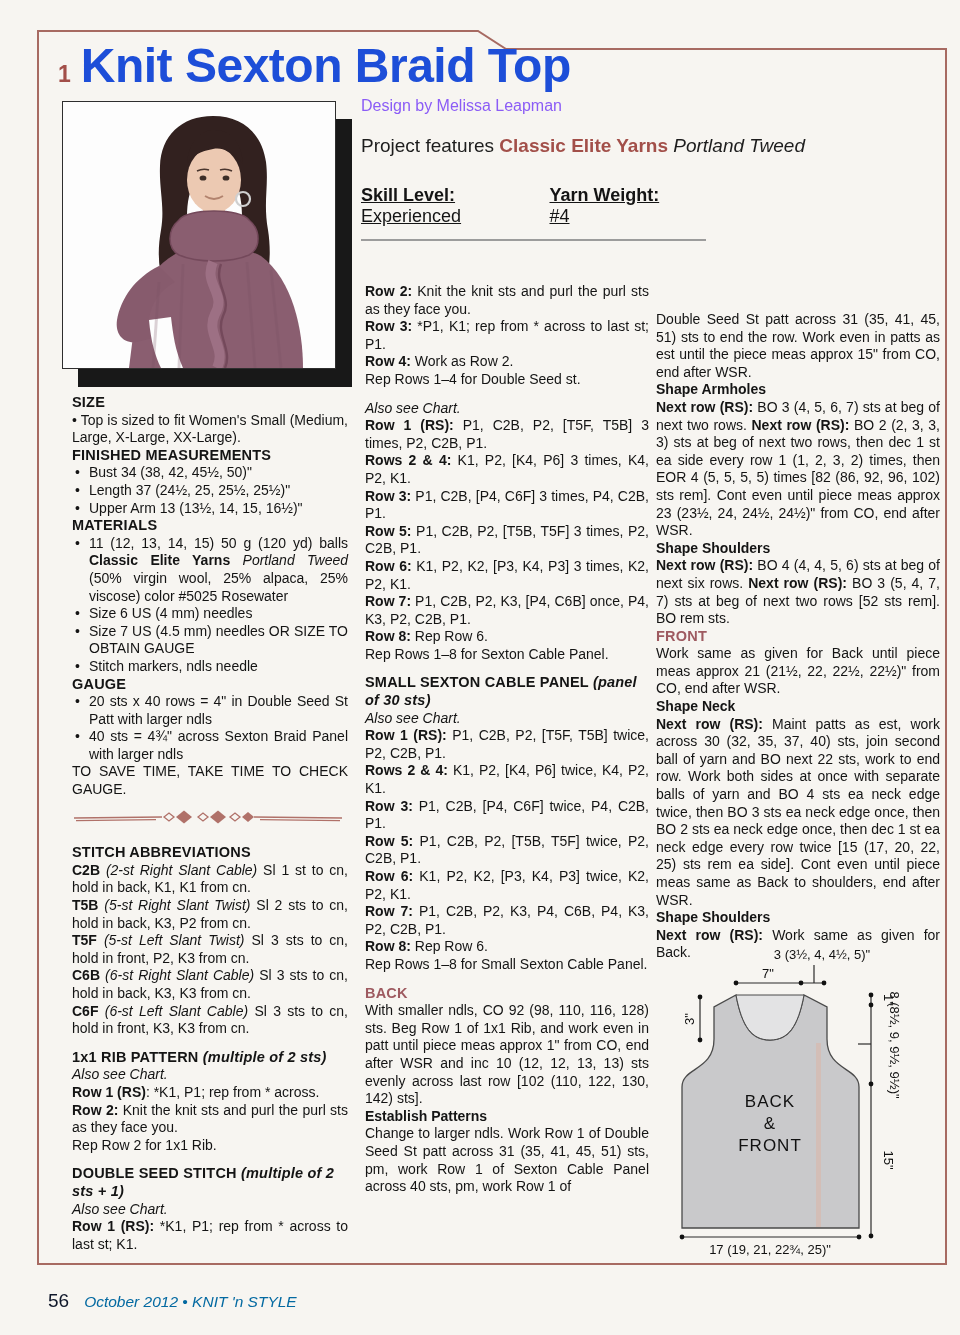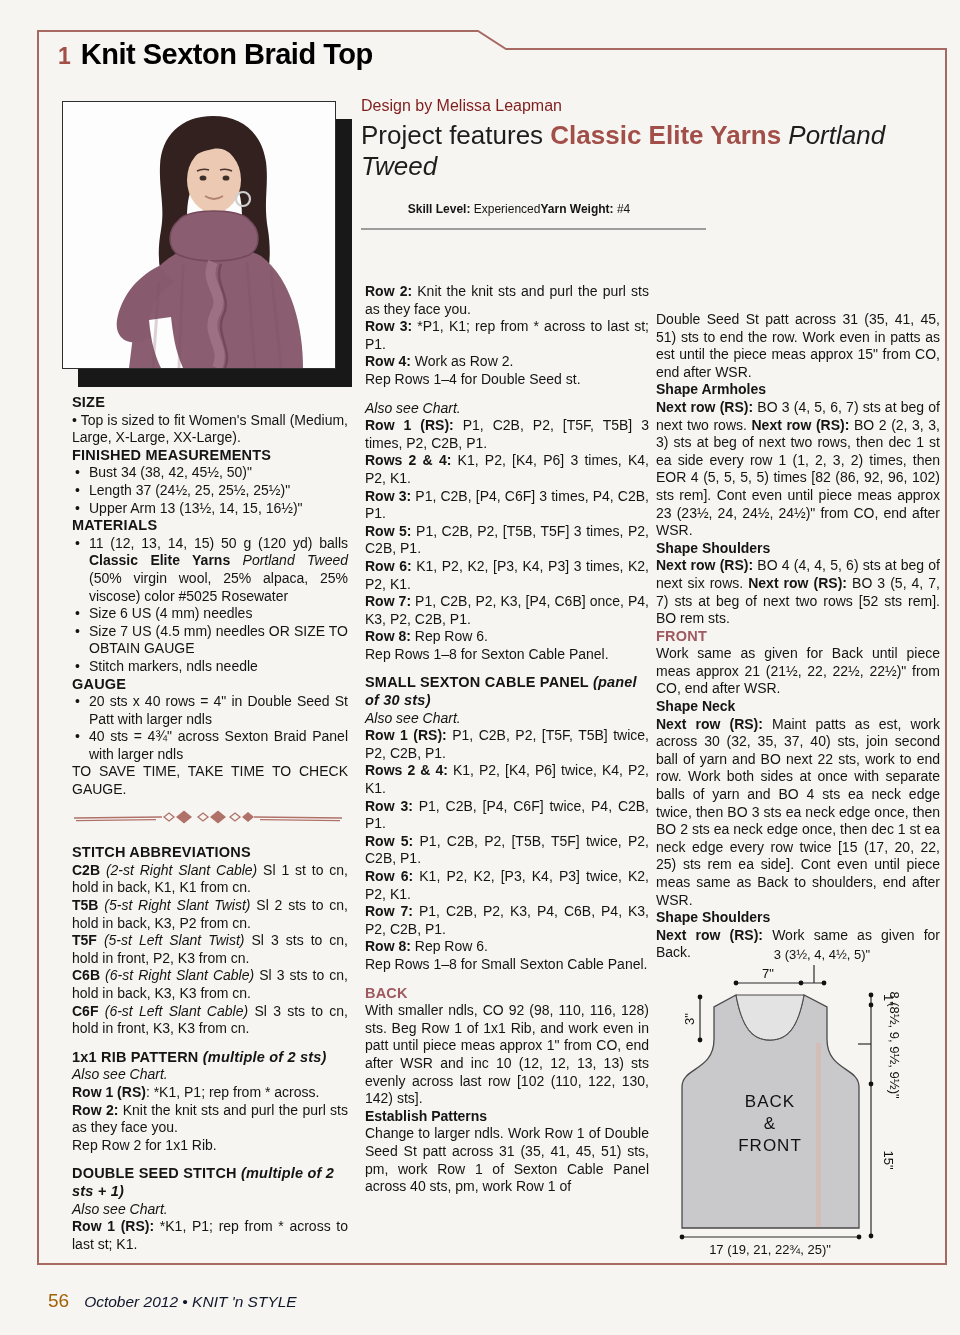--- a/index.html
+++ b/index.html
@@ -8,35 +8,35 @@
     background:#f7f5f1;
     font-family:"Liberation Sans", sans-serif;
     color:#141414;
     -webkit-font-smoothing:antialiased;
   }
   
   .frame-svg{position:absolute;left:0;top:0;width:960px;height:1335px;}
   
   .title-row{position:absolute;left:58px;top:38px;display:flex;align-items:baseline;}
   .issue-no{font-size:23px;font-weight:bold;color:#a24f49;margin-right:10px;}
-  .page-title{font-size:29px;font-weight:bold;color:#000000;letter-spacing:-0.5px;}
+  .page-title{font-size:48px;font-weight:bold;color:#1d4ed8;letter-spacing:-0.5px;}
   
   .photo{
     position:absolute;left:62px;top:101px;width:272px;height:266px;
     background:#fdfdfd;border:1px solid #2e2e2e;
     box-shadow:16px 18px 0 #181818;
   }
   .photo svg{display:block;}
   
   .hdr{position:absolute;left:361px;top:97px;width:560px;}
-  .byline{font-size:16px;color:#7f1d1d;margin-bottom:5px;}
-  .features{font-size:26px;color:#1d1d1d;margin-bottom:20px;}
+  .byline{font-size:16px;color:#8b5cf6;margin-bottom:20px;}
+  .features{font-size:19px;color:#1d1d1d;margin-bottom:28px;}
   .features .brand{font-weight:bold;color:#a24f49;}
   .features .yarn{font-style:italic;}
-  .skill-row{display:flex;width:316px;justify-content:center;font-size:12px;}
+  .skill-row{display:flex;width:316px;justify-content:space-between;font-size:18px;text-decoration:underline;}
   .lbl{font-weight:bold;}
   .hdr-rule{margin-top:12px;width:345px;height:2px;background:#9c9c9c;}
   
   .col{position:absolute;font-size:14px;line-height:17.6px;color:#141414;}
   .col-left{left:72px;top:394px;width:276px;}
   .col-mid{left:365px;top:283px;width:284px;}
   .col-right{left:656px;top:283px;width:284px;margin-top:28px;}
   .sec-h{font-weight:bold;font-size:14.5px;letter-spacing:0.2px;}
   .sub-h{font-weight:bold;}
   .para,.bullet{text-align:justify;}
@@ -46,22 +46,22 @@
   .b{font-weight:bold;}
   .i{font-style:italic;}
   .m{color:#9e5a60;}
   .orn{margin:8px 0 2px 0;}
   
   .schematic{position:absolute;left:646px;top:941px;width:300px;height:335px;}
   .schematic text{font-family:"Liberation Sans",sans-serif;font-size:13px;fill:#111;}
   .schematic .big{font-size:17px;letter-spacing:1px;}
   
   .footer{position:absolute;left:48px;top:1290px;display:flex;align-items:baseline;}
-  .pageno{font-size:19px;color:#a16207;}
-  .foottext{font-size:15.5px;font-style:italic;color:#0f172a;margin-left:15px;}
+  .pageno{font-size:19px;color:#0f172a;}
+  .foottext{font-size:15.5px;font-style:italic;color:#0369a1;margin-left:15px;}
 </style>
 </head>
 <body>
 
 <svg class="frame-svg">
   <path d="M38,31 H478 L506,49 H946 V1264 H38 Z" fill="none" stroke="#a76a62" stroke-width="2"></path>
 </svg>
 
 <div class="title-row">
   <span class="issue-no">1</span>

